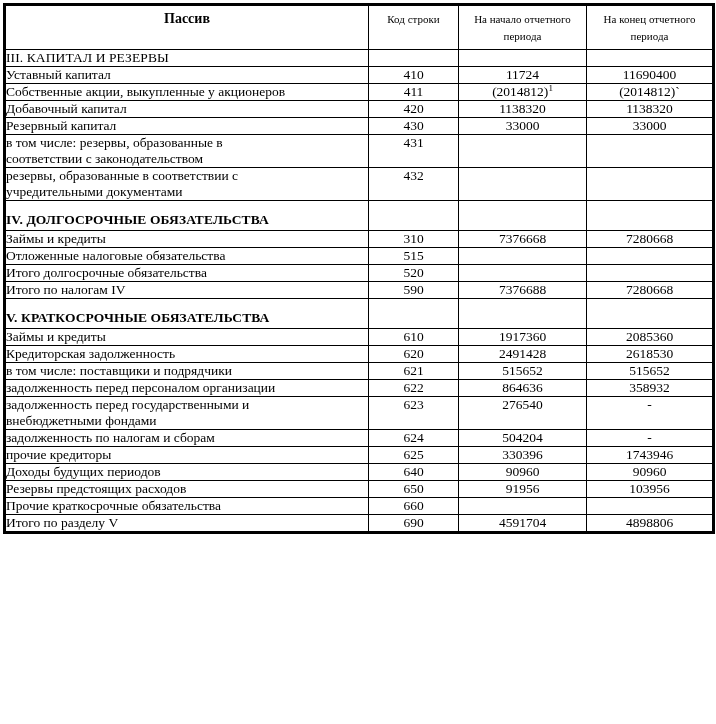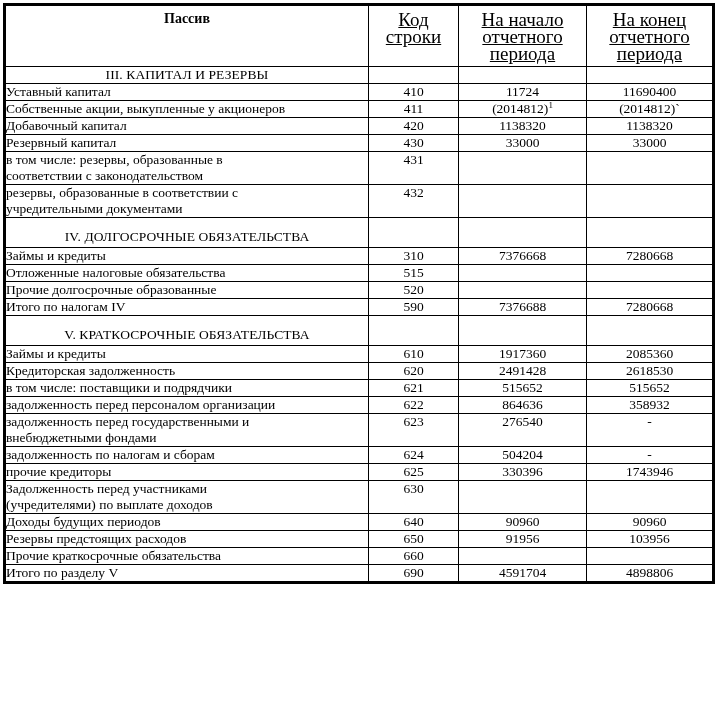--- a/index.html
+++ b/index.html
@@ -48,52 +48,52 @@
   thead th.h-name {
     text-align: center;
     font-weight: bold;
     font-size: 14px;
     padding: 5px 4px 4px 4px;
     vertical-align: top;
   }
   thead th.h-col {
     text-align: center;
     font-weight: normal;
-    font-size: 19px;
+    font-size: 11px;
     padding: 5px 4px 4px 4px;
     vertical-align: top;
     line-height: 17px;
-    text-decoration: underline;
   }
 
   
   td.name-cell {
     text-align: justify;
     text-align-last: left;
     padding: 1px 5px 1px 5px;
     hyphens: none;
   }
   td.name-cell.justified {
     text-align: justify;
   }
   td.name-cell.justified > span {
     display: inline-block;
     width: 100%;
   }
 
   td.section-cell {
-    text-align: center;
+    text-align: left;
     font-weight: bold;
     font-size: 14.5px;
     padding: 2px 5px 2px 5px;
     letter-spacing: 0.1px;
   }
   td.section-cell.spaced {
     padding-top: 11px;
     padding-bottom: 2px;
+    font-weight: bold;
   }
 
   td.total-cell {
     text-align: center;
     font-weight: bold;
     font-size: 14.5px;
     padding: 1px 5px 1px 5px;
   }
 
   td.num-cell {
@@ -185,21 +185,21 @@
           <td class="num-cell">7376668</td>
           <td class="num-cell">7280668</td>
         </tr>
         <tr>
           <td class="name-cell">Отложенные налоговые обязательства</td>
           <td class="num-cell">515</td>
           <td class="empty-cell"></td>
           <td class="empty-cell"></td>
         </tr>
         <tr>
-          <td class="name-cell">Прочие долгосрочные образованные</td>
+          <td class="name-cell">Итого долгосрочные обязательства</td>
           <td class="num-cell">520</td>
           <td class="empty-cell"></td>
           <td class="empty-cell"></td>
         </tr>
         <tr>
           <td class="name-cell">Итого по налогам IV</td>
           <td class="num-cell">590</td>
           <td class="num-cell">7376688</td>
           <td class="num-cell">7280668</td>
         </tr>
@@ -245,26 +245,20 @@
           <td class="num-cell">504204</td>
           <td class="num-cell">-</td>
         </tr>
         <tr>
           <td class="name-cell">прочие кредиторы</td>
           <td class="num-cell">625</td>
           <td class="num-cell">330396</td>
           <td class="num-cell">1743946</td>
         </tr>
         <tr>
-          <td class="name-cell justified"><span>Задолженность перед участниками</span><span style="text-align-last: left;">(учредителями) по выплате доходов</span></td>
-          <td class="num-cell">630</td>
-          <td class="empty-cell"></td>
-          <td class="empty-cell"></td>
-        </tr>
-        <tr>
           <td class="name-cell">Доходы будущих периодов</td>
           <td class="num-cell">640</td>
           <td class="num-cell">90960</td>
           <td class="num-cell">90960</td>
         </tr>
         <tr>
           <td class="name-cell">Резервы предстоящих расходов</td>
           <td class="num-cell">650</td>
           <td class="num-cell">91956</td>
           <td class="num-cell">103956</td>

